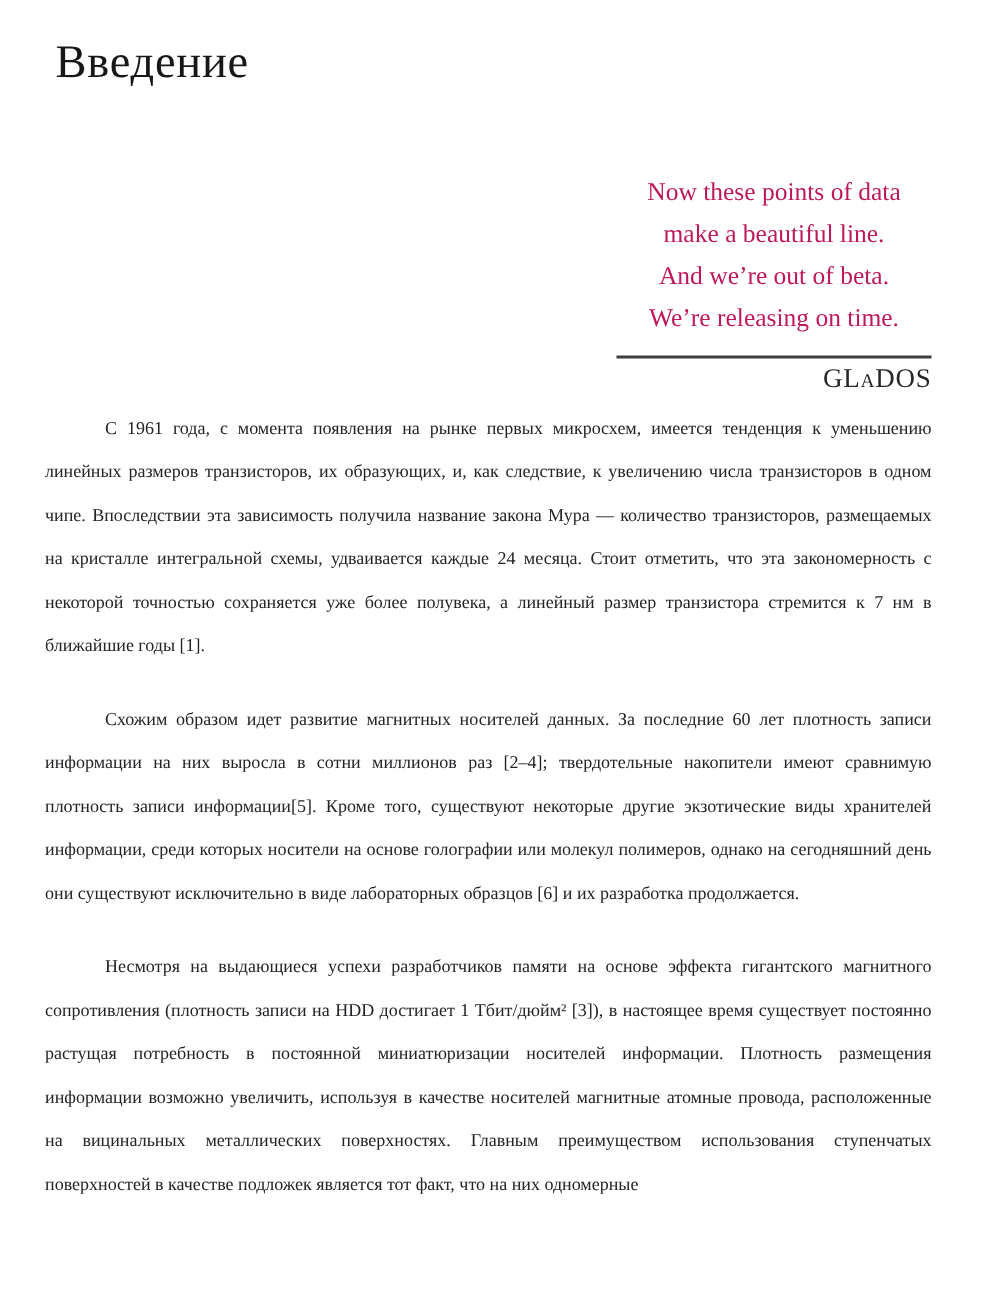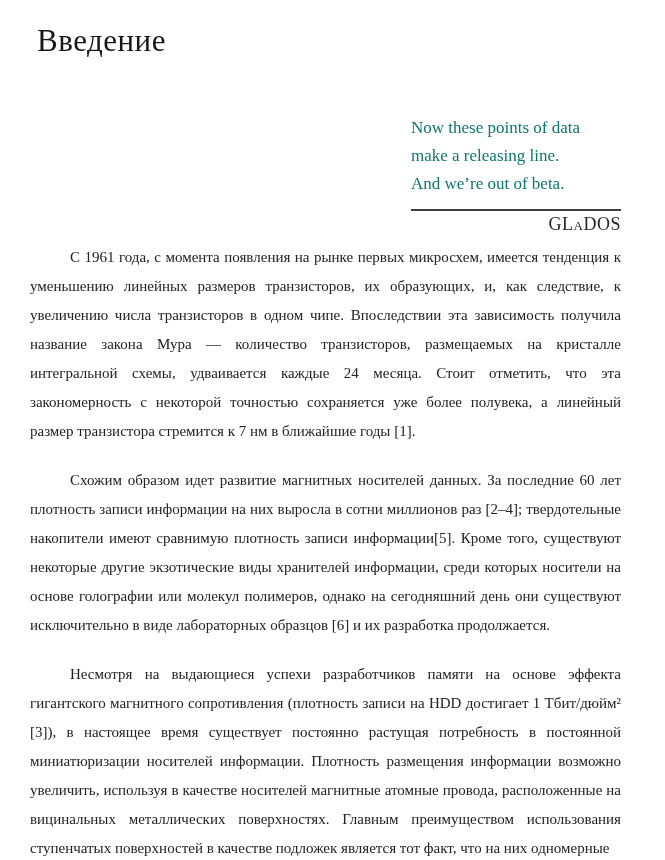--- a/index.html
+++ b/index.html
@@ -26,59 +26,60 @@
       letter-spacing: 0.5px;
       color: #171717;
     }
     .epigraph {
       width: 210px;
       margin: 54px 0 0 auto;
       font-size: 17px;
     }
     .ep-line {
       line-height: 28px;
-      text-align: left;
-      color: #0f766e;
+      text-align: center;
+      color: #be185d;
     }
     .ep-rule {
       border: none;
       border-top: 2px solid #3d3d42;
       margin: 11px 0 3px 0;
     }
     .ep-attr {
       text-align: right;
       font-variant: small-caps;
       letter-spacing: 0.5px;
       font-size: 18px;
       line-height: 21px;
       color: #26262b;
     }
     .body-text {
       margin-top: 8px;
     }
     .body-par {
-      font-size: 15px;
+      font-size: 12px;
       line-height: 29px;
       text-align: justify;
       text-indent: 40px;
       margin: 0 0 20px 0;
       color: #222227;
     }
   </style>
 </head>
 <body>
 
 <div class="page">
 
   <h1 class="chapter-title">Введение</h1>
 
   <div class="epigraph">
     <div class="ep-line">Now these points of data</div>
-    <div class="ep-line">make a releasing line.</div>
+    <div class="ep-line">make a beautiful line.</div>
     <div class="ep-line">And we’re out of beta.</div>
+    <div class="ep-line">We’re releasing on time.</div>
     <hr class="ep-rule">
     <div class="ep-attr">GLaDOS</div>
   </div>
 
   <div class="body-text">
     <p class="body-par">С 1961 года, с момента появления на рынке первых микросхем, имеется тенденция к уменьшению линейных размеров транзисторов, их образующих, и, как следствие, к увеличению числа транзисторов в одном чипе. Впоследствии эта зависимость получила название закона Мура — количество транзисторов, размещаемых на кристалле интегральной схемы, удваивается каждые 24 месяца. Стоит отметить, что эта закономерность с некоторой точностью сохраняется уже более полувека, а линейный размер транзистора стремится к 7 нм в ближайшие годы [1].</p>
     <p class="body-par">Схожим образом идет развитие магнитных носителей данных. За последние 60 лет плотность записи информации на них выросла в сотни миллионов раз [2–4]; твердотельные накопители имеют сравнимую плотность записи информации[5]. Кроме того, существуют некоторые другие экзотические виды хранителей информации, среди которых носители на основе голографии или молекул полимеров, однако на сегодняшний день они существуют исключительно в виде лабораторных образцов [6] и их разработка продолжается.</p>
     <p class="body-par">Несмотря на выдающиеся успехи разработчиков памяти на основе эффекта гигантского магнитного сопротивления (плотность записи на HDD достигает 1 Тбит/дюйм² [3]), в настоящее время существует постоянно растущая потребность в постоянной миниатюризации носителей информации. Плотность размещения информации возможно увеличить, используя в качестве носителей магнитные атомные провода, расположенные на вицинальных металлических поверхностях. Главным преимуществом использования ступенчатых поверхностей в качестве подложек является тот факт, что на них одномерные</p>
   </div>
 

